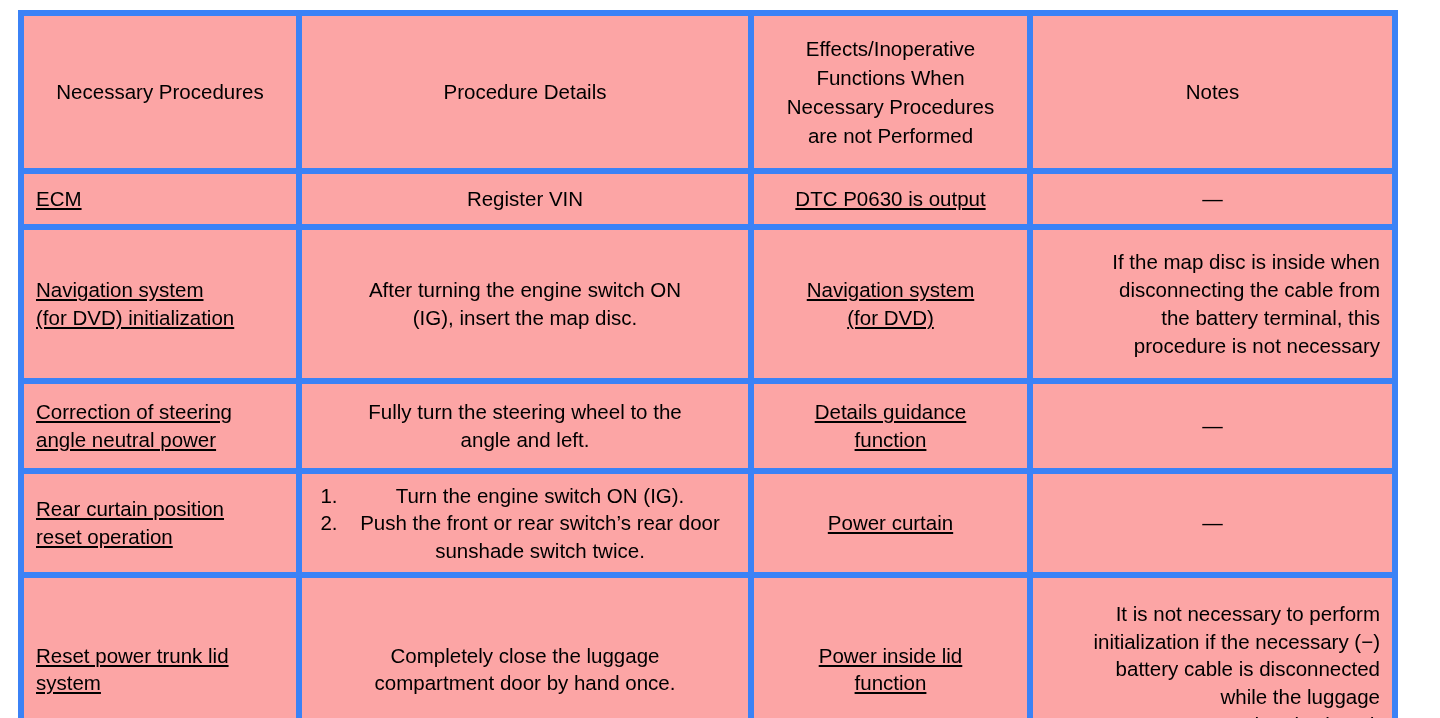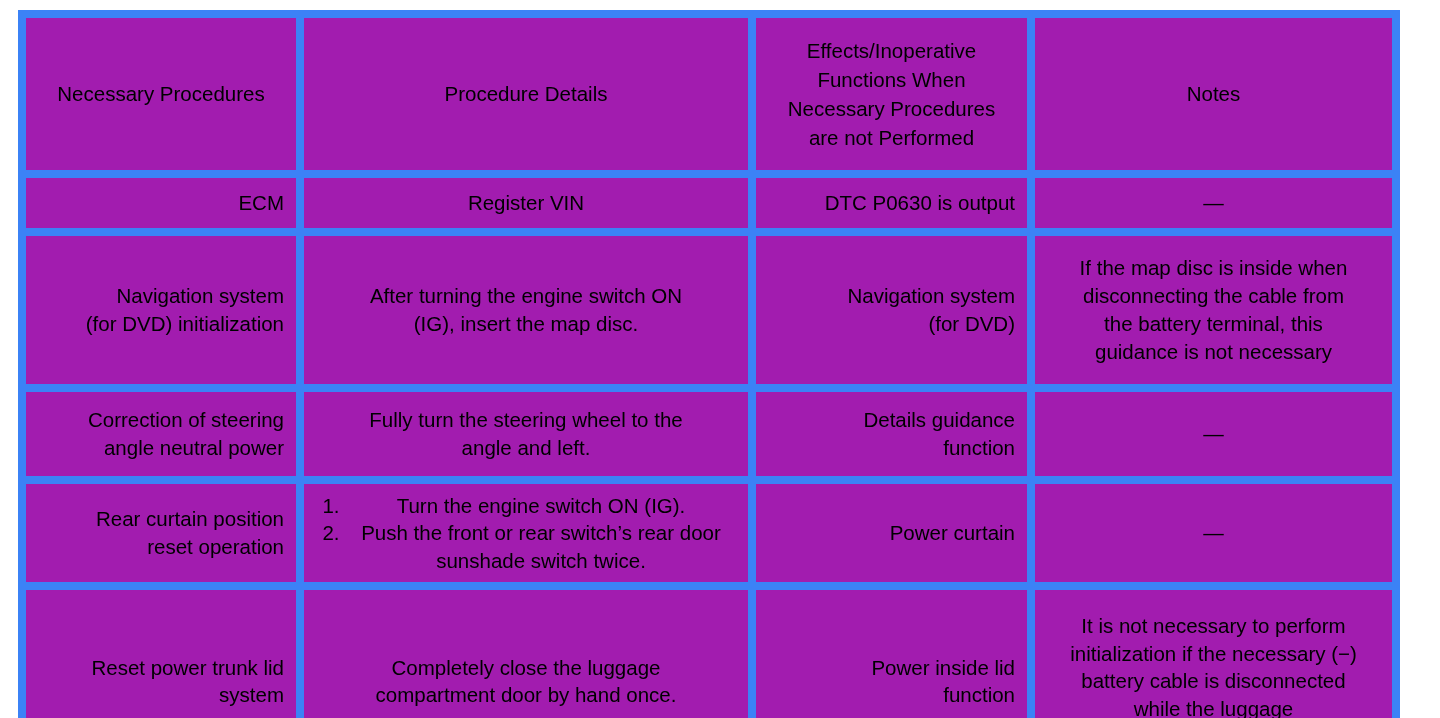--- a/index.html
+++ b/index.html
@@ -27,27 +27,27 @@
     left: 18px;
     top: 10px;
     width: 1374px;
     border-collapse: collapse;
     table-layout: fixed;
     background: #ffffff;
   }
 
   table.proc-table td,
   table.proc-table th {
-    border: 8px solid #3b82f6;
+    border: 6px solid #3b82f6;
     vertical-align: middle;
     font-weight: normal;
     font-size: 20.5px;
     line-height: 1.36;
     padding: 8px 12px;
-    background: #a21caf;
+    background: #fca5a5;
   }
 
   
   table.proc-table {
     border: 4px solid #000000;
   }
 
   col.c1 { width: 278px; }
   col.c2 { width: 452px; }
   col.c3 { width: 279px; }
@@ -63,33 +63,35 @@
     text-align: left;
     padding-left: 14px;
   }
   .head-multiline {
     display: block;
     line-height: 1.42;
   }
 
   
   td.col-proc {
+    text-align: left;
+    padding-left: 14px;
+    text-decoration: underline;
+  }
+  td.col-detail {
+    text-align: center;
+    padding-left: 14px;
+  }
+  td.col-effect {
+    text-align: center;
+    padding-left: 14px;
+    text-decoration: underline;
+  }
+  td.col-notes {
     text-align: right;
-    padding-left: 14px;
-  }
-  td.col-detail {
-    text-align: center;
-    padding-left: 14px;
-  }
-  td.col-effect {
-    text-align: right;
-    padding-left: 14px;
-  }
-  td.col-notes {
-    text-align: center;
     padding-left: 14px;
   }
   td.notes-dash {
     text-align: center;
     padding-left: 12px;
   }
 
   .cell-lines {
     display: block;
   }
@@ -182,21 +184,21 @@
           <span class="cell-lines">
             <span class="ln">Navigation system</span>
             <span class="ln">(for DVD)</span>
           </span>
         </td>
         <td class="col-notes">
           <span class="cell-lines">
             <span class="ln">If the map disc is inside when</span>
             <span class="ln">disconnecting the cable from</span>
             <span class="ln">the battery terminal, this</span>
-            <span class="ln">guidance is not necessary</span>
+            <span class="ln">procedure is not necessary</span>
           </span>
         </td>
       </tr>
 
       <tr class="row-steer">
         <td class="col-proc">
           <span class="cell-lines">
             <span class="ln">Correction of steering</span>
             <span class="ln">angle neutral power</span>
           </span>

